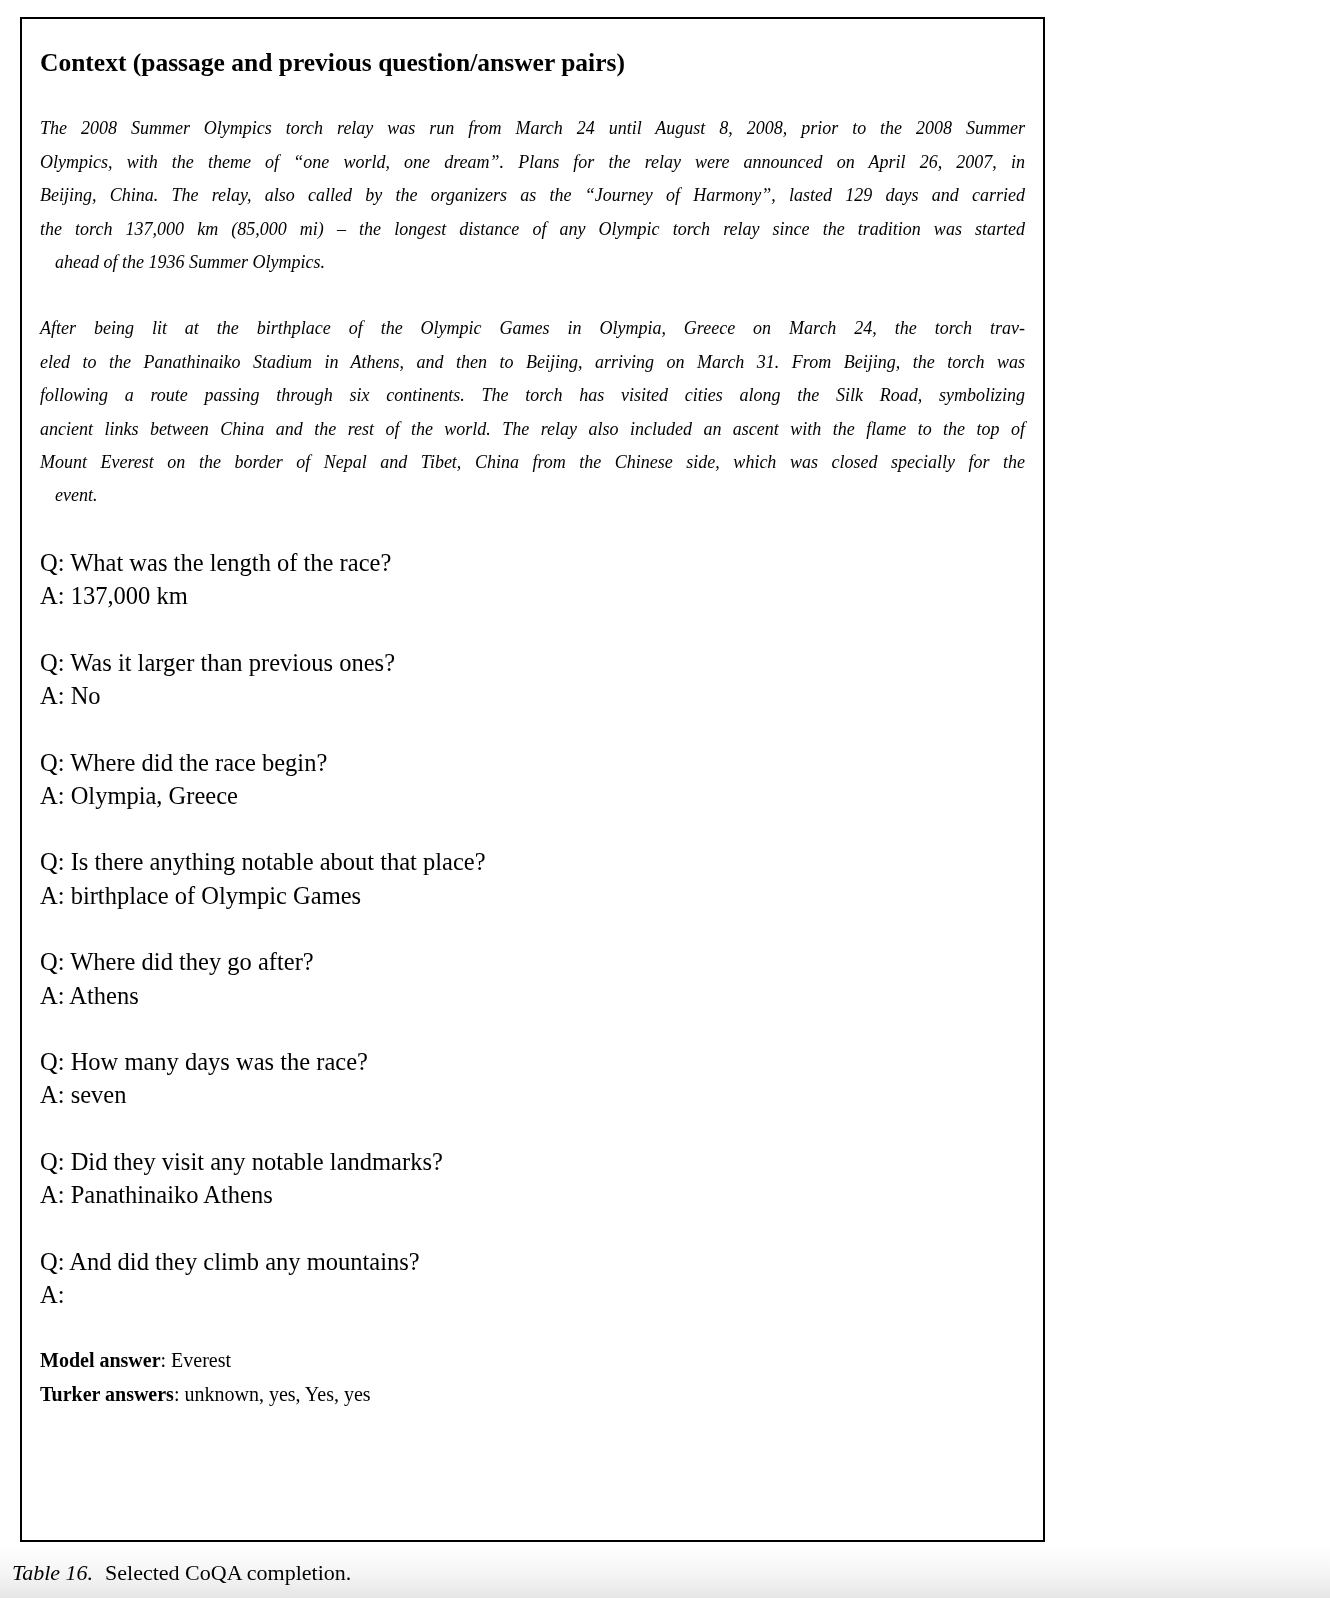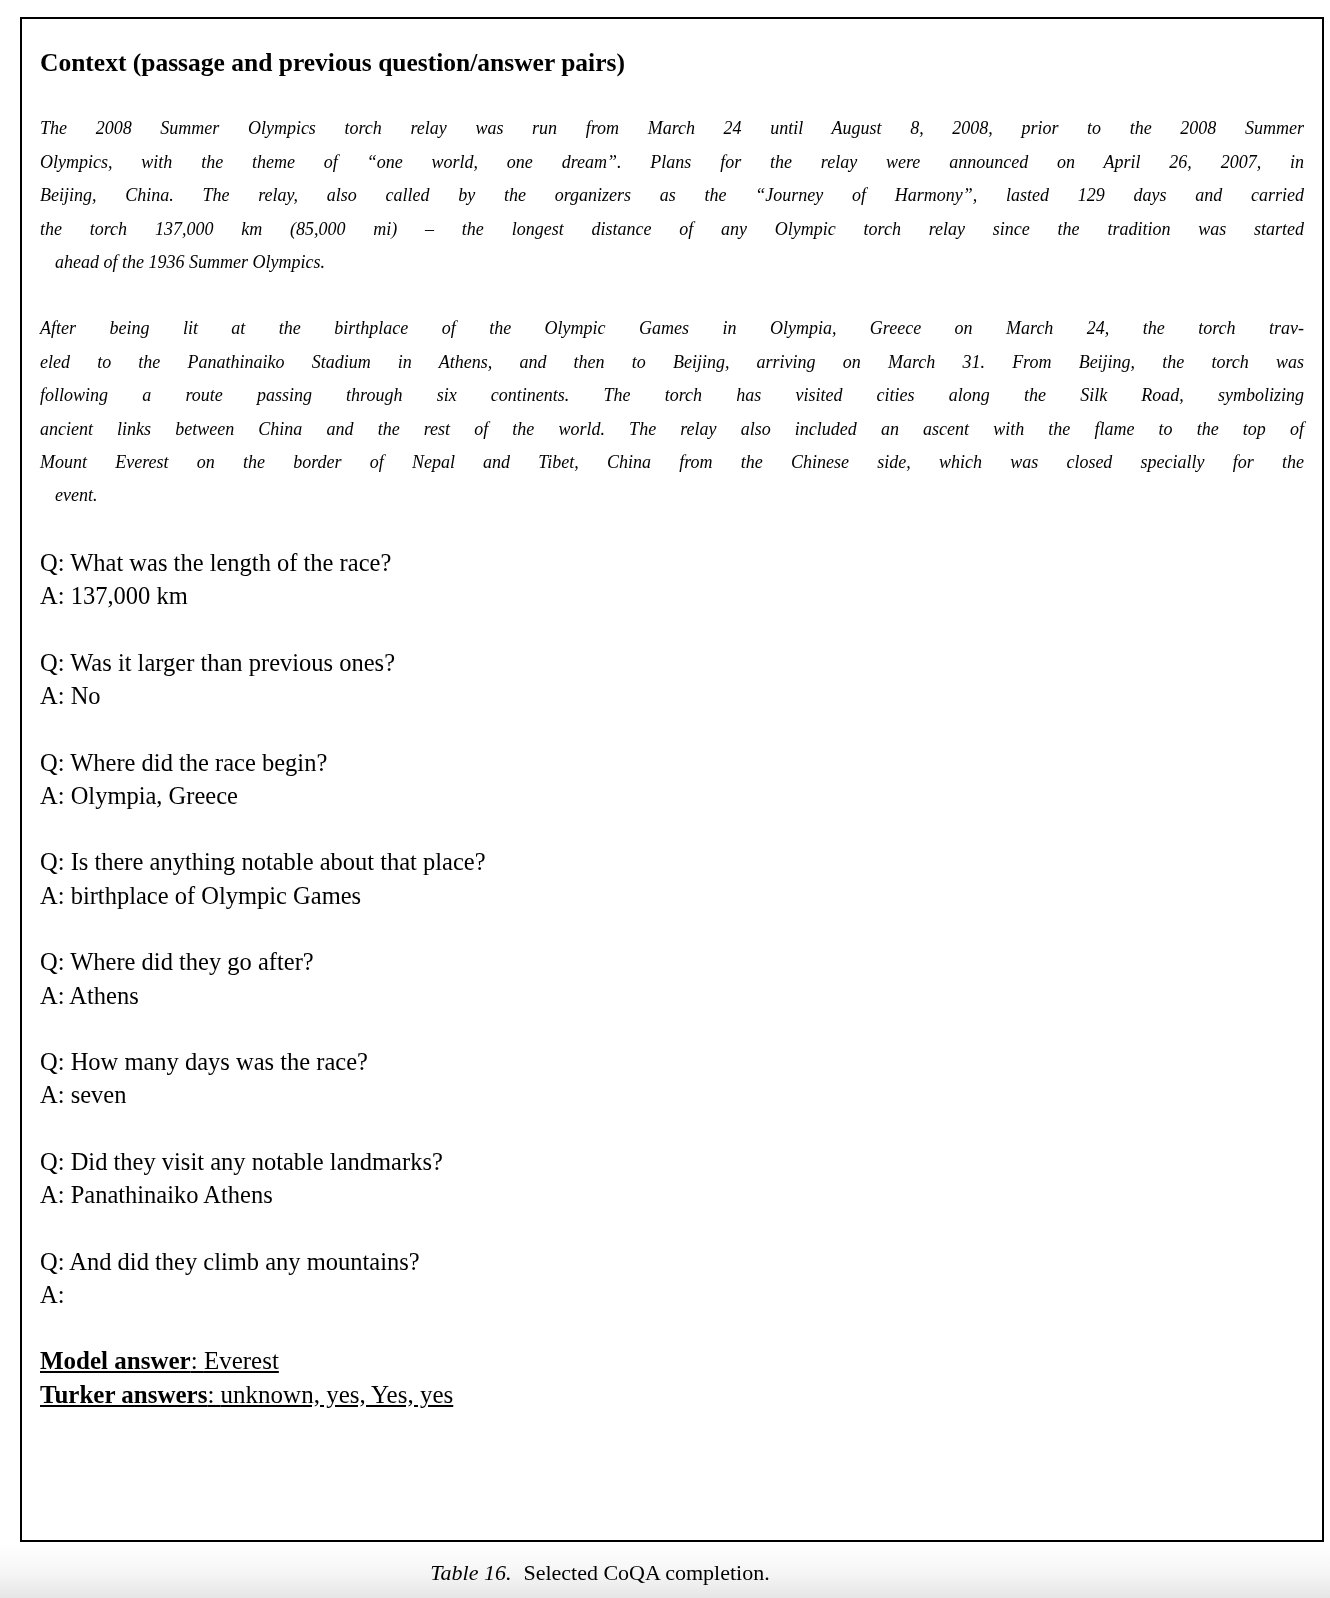--- a/index.html
+++ b/index.html
@@ -13,46 +13,45 @@
   }
   .page { position: absolute; inset: 0; background: #ffffff; }
 
   .page-edge-shade {
     position: absolute; left: 0; top: 1544px; width: 1330px; height: 54px;
     background: linear-gradient(to bottom, #ffffff 0%, #f5f5f5 55%, #e6e6e6 100%);
   }
 
   .table-frame {
     position: absolute; left: 20px; top: 17px;
-    width: 1304px; height: 1525px;
+    width: 1025px; height: 1525px;
     border: 2px solid #000000;
     background: #ffffff;
     padding: 27px 18px 0 18px;
   }
 
   .context-heading {
     font-size: 25.5px; font-weight: bold;
     line-height: 33.4px;
     margin-bottom: 33px;
   }
 
   .para { font-size: 18px; line-height: 33.4px; margin-bottom: 33px; font-style: italic; }
   .pline { text-align: justify; text-align-last: justify; }
   .pline.last { text-align-last: left; margin-left: 15px; }
 
   .qa-list { margin: 0; }
   .qa-pair { font-size: 24.5px; line-height: 33.4px; margin-bottom: 33px; }
 
-  .answers-block { font-size: 25px; line-height: 33.4px; text-decoration: underline; }
+  .answers-block { font-size: 20px; line-height: 33.4px; }
   .ans-label { font-weight: bold; }
   .sep, .ans-value { white-space: pre; font-weight: normal; }
 
   .table-caption {
-    position: absolute; left: 4px; top: 1558px; width: 1192px;
-    text-align: center;
+    position: absolute; left: 12px; top: 1558px; width: 1192px;
     font-size: 22px; line-height: 30px;
     z-index: 2;
   }
   .caption-label { font-style: italic; margin-right: 12px; }
 </style>
 </head>
 <body>
 
 <div class="page">
 

